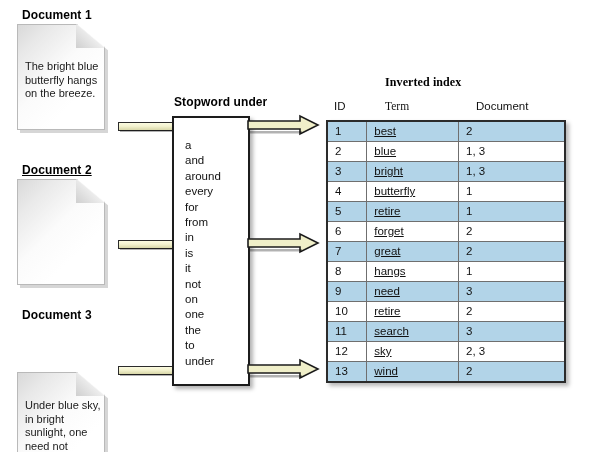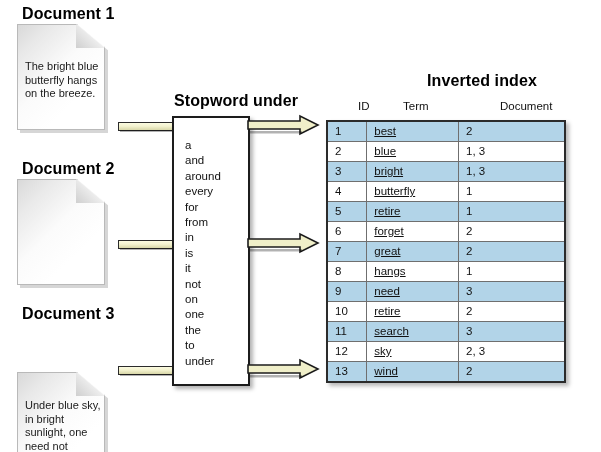--- a/index.html
+++ b/index.html
@@ -13,21 +13,21 @@
     position: relative;
     overflow: hidden;
     font-family: "Liberation Sans", sans-serif;
     color: #000000;
   }
 
   
   .abs { position: absolute; }
 
   .section-title {
-    font-size: 16px;
+    font-size: 12px;
     font-weight: bold;
     color: #000;
     letter-spacing: 0.1px;
     white-space: nowrap;
   }
 
   
   .doc {
     position: absolute;
     width: 88px;
@@ -122,21 +122,20 @@
     top: 0;
     left: 0;
     width: 100%;
     height: 22px;
   }
   .idx-head span {
     position: absolute;
     font-size: 11.5px;
     color: #111;
     white-space: nowrap;
-    margin-left: 24px;
   }
   table.idx {
     position: absolute;
     top: 22px;
     left: 0;
     border-collapse: collapse;
     background: #ffffff;
     box-shadow: 3px 3px 4px rgba(0,0,0,0.28);
   }
   table.idx td {
@@ -160,21 +159,21 @@
 <div class="abs" style="left:22px; top:5px;">
   <span class="section-title">Document 1</span>
 </div>
 <div class="doc" style="left:17px; top:24px;">
   <div class="doc-shadow"></div>
   <div class="doc-body"></div>
   <div class="doc-fold"></div>
   <div class="doc-text">The bright blue butterfly hangs on the breeze.</div>
 </div>
 
-<div class="abs" style="left:22px; top:160px;">
+<div class="abs" style="left:22px; top:160px;text-decoration:underline;">
   <span class="section-title">Document 2</span>
 </div>
 <div class="doc" style="left:17px; top:179px;">
   <div class="doc-shadow"></div>
   <div class="doc-body"></div>
   <div class="doc-fold"></div>
 </div>
 
 <div class="abs" style="left:22px; top:305px;">
   <span class="section-title">Document 3</span>
@@ -225,28 +224,28 @@
     <polygon points="2,17 54,17 54,19.5 2,19.5" fill="rgba(0,0,0,0.30)" stroke="none"></polygon>
   </svg>
 </div>
 <div class="arrow-head-wrap" style="left:248px; top:358px; width:72px;">
   <svg width="72" height="24" viewBox="0 0 72 24">
     <polygon points="0,7 52,7 52,2 70,11 52,20 52,15 0,15" fill="#f0efc9" stroke="#1c1c1c" stroke-width="1.6" stroke-linejoin="miter"></polygon>
     <polygon points="2,17 54,17 54,19.5 2,19.5" fill="rgba(0,0,0,0.30)" stroke="none"></polygon>
   </svg>
 </div>
 
-<div class="abs" style="left:427px; top:72px;">
+<div class="abs" style="left:385px; top:72px;font-family:Liberation Serif, serif;">
   <span class="section-title">Inverted index</span>
 </div>
 
 <div class="idx-wrap" style="left:326px; top:98px; width:240px;">
   <div class="idx-head">
     <span style="left:8px; top:2px;">ID</span>
-    <span style="left:53px; top:2px;">Term</span>
+    <span style="left:59px; top:2px;font-family:Liberation Serif, serif;">Term</span>
     <span style="left:150px; top:2px;">Document</span>
   </div>
 
   <table class="idx">
     <tbody>
       <tr class="alt">
         <td class="c-id">1</td>
         <td class="c-term">best</td>
         <td class="c-doc">2</td>
       </tr>

